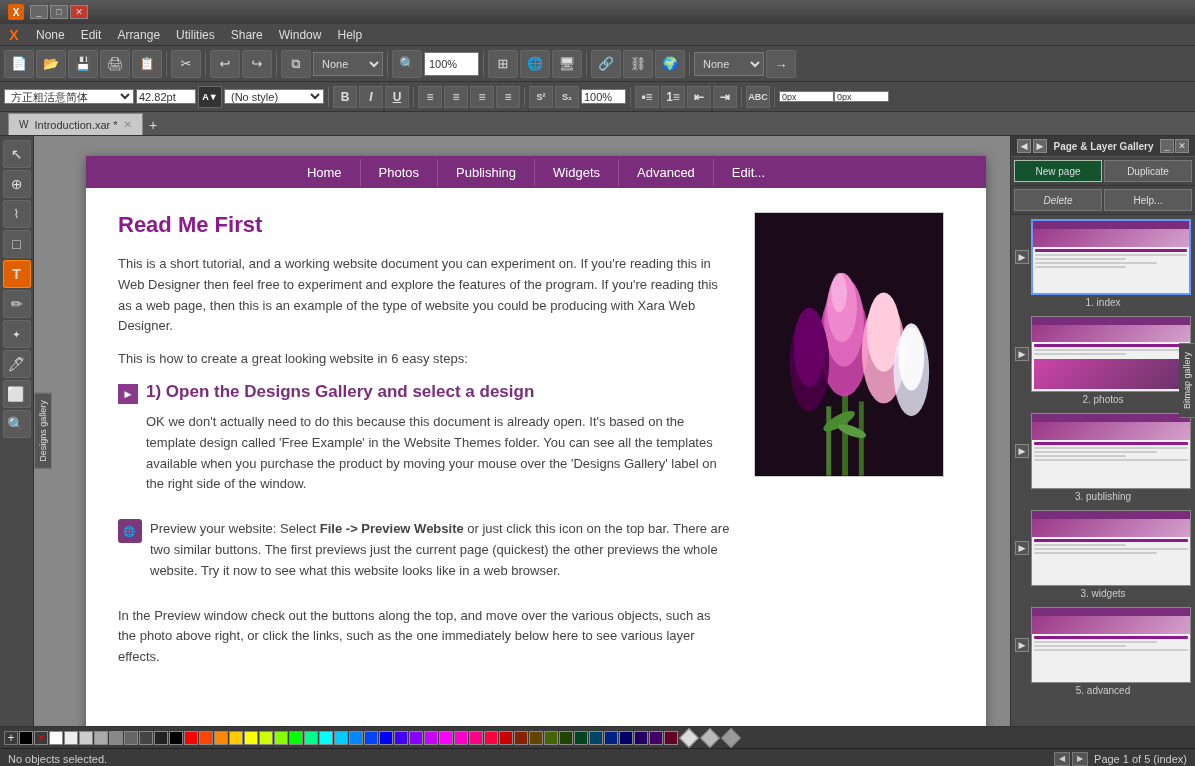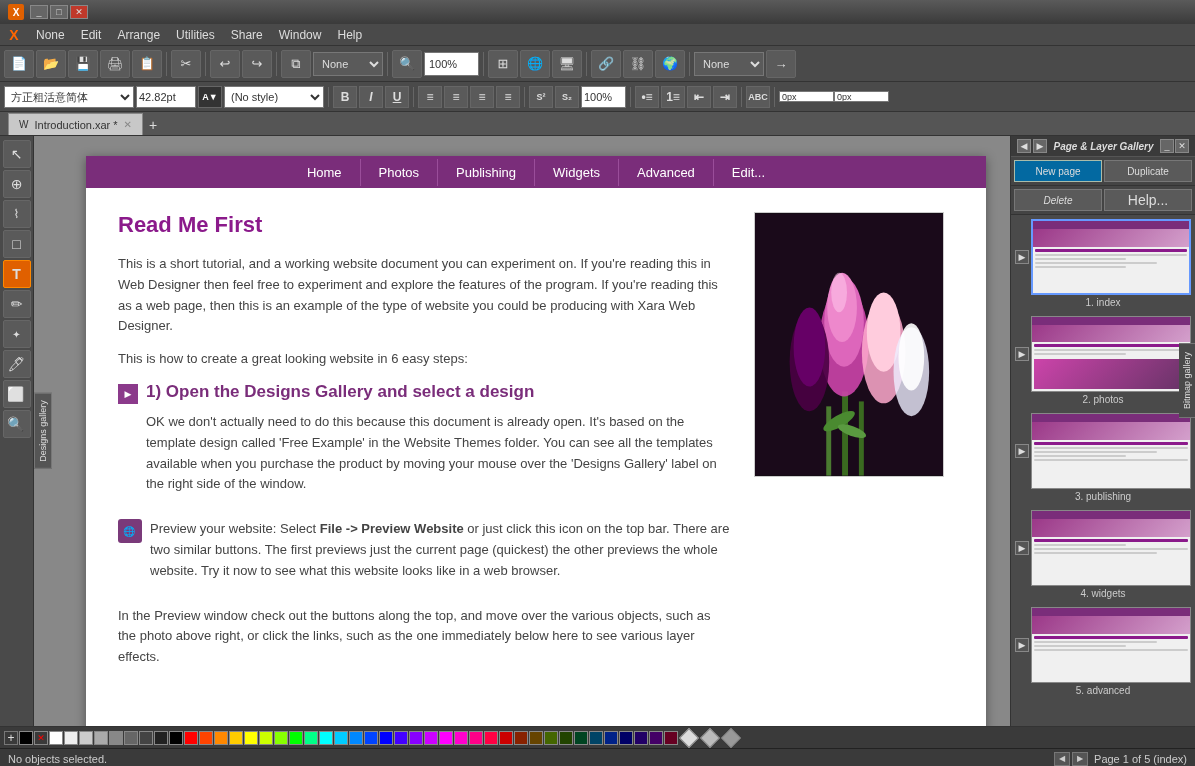--- a/index.html
+++ b/index.html
@@ -79,21 +79,21 @@
     #format-bar {
       background: #4a4a4a;
       height: 30px;
       display: flex;
       align-items: center;
       padding: 0 4px;
       gap: 2px;
       border-bottom: 1px solid #333;
     }
     .fmt-select {
-      height: 22px;
+      height: 15px;
       background: #fff;
       border: 1px solid #777;
       color: #333;
       font-size: 11px;
       padding: 0 2px;
     }
     .fmt-btn {
       width: 24px; height: 22px;
       background: #5a5a5a;
       border: 1px solid #666;
@@ -252,21 +252,21 @@
     #right-panel-header {
       background: #3a3a3a;
       padding: 4px 8px;
       font-size: 11px;
       color: #ddd;
       display: flex;
       align-items: center;
       justify-content: space-between;
       border-bottom: 1px solid #555;
     }
-    .panel-title { font-weight: bold; font-size: 11px; font-style: italic; }
+    .panel-title { font-weight: bold; font-size: 11px; }
     .panel-arrow { width: 14px; height: 14px; background: #666; border: 1px solid #888; display: flex; align-items: center; justify-content: center; font-size: 9px; color: #ddd; cursor: pointer; }
     .panel-btn {
       flex: 1;
       height: 22px;
       background: #5a5a5a;
       border: 1px solid #777;
       color: #ddd;
       font-size: 10px;
       cursor: pointer;
       display: flex;
@@ -568,27 +568,27 @@
         <div class="panel-arrow">▶</div>
       </div>
       <span class="panel-title" style="font-size:10px;color:#ddd;">Page &amp; Layer Gallery</span>
       <div style="display:flex;gap:1px;">
         <div class="panel-arrow">_</div>
         <div class="panel-arrow">✕</div>
       </div>
     </div>
 
     <div style="display:flex;gap:2px;padding:3px;background:#444;border-bottom:1px solid #333;flex-shrink:0;">
-      <button class="panel-btn primary" style="background:#0369a1;border-color:#aabcaa;font-size:10px;text-align:center;">New page</button>
+      <button class="panel-btn primary" style="background:#14532d;border-color:#aabcaa;font-size:10px;text-align:center;">New page</button>
       <button class="panel-btn" style="font-size:10px;">Duplicate</button>
     </div>
 
     <div style="display:flex;gap:2px;padding:3px;background:#444;border-bottom:1px solid #333;flex-shrink:0;">
       <button class="panel-btn" style="font-size:10px;font-style:italic;">Delete</button>
-      <button class="panel-btn" style="font-size:14px;">Help...</button>
+      <button class="panel-btn" style="font-size:10px;">Help...</button>
     </div>
 
     <div id="page-thumbnails" style="flex:1;overflow-y:auto;padding:4px;background:#4a4a4a;">
 
       <div class="page-thumb active" style="margin-bottom:8px;cursor:pointer;position:relative;">
         <div style="display:flex;align-items:center;">
           <div style="width:14px;height:14px;background:#555;border:1px solid #888;display:flex;align-items:center;justify-content:center;font-size:9px;color:#ddd;cursor:pointer;flex-shrink:0;">▶</div>
           <div style="flex:1;background:#3355aa;border:2px solid #6699ff;height:76px;overflow:hidden;margin-left:2px;">
             <div class="mini-page">
               <div class="mini-nav"></div>
@@ -654,21 +654,21 @@
               <div class="mini-hero"></div>
               <div class="mini-content">
                 <div class="mini-line title"></div>
                 <div class="mini-line short"></div>
                 <div class="mini-line"></div>
                 <div class="mini-line medium"></div>
               </div>
             </div>
           </div>
         </div>
-        <div class="thumb-label">4. widgets</div>
+        <div class="thumb-label">3. widgets</div>
       </div>
 
       <div class="page-thumb" style="margin-bottom:8px;cursor:pointer;position:relative;">
         <div style="display:flex;align-items:center;">
           <div style="width:14px;height:14px;background:#555;border:1px solid #888;display:flex;align-items:center;justify-content:center;font-size:9px;color:#ddd;cursor:pointer;flex-shrink:0;">▶</div>
           <div style="flex:1;background:#fff;border:1px solid #888;height:76px;overflow:hidden;margin-left:2px;">
             <div class="mini-page">
               <div class="mini-nav"></div>
               <div class="mini-hero"></div>
               <div class="mini-content">

